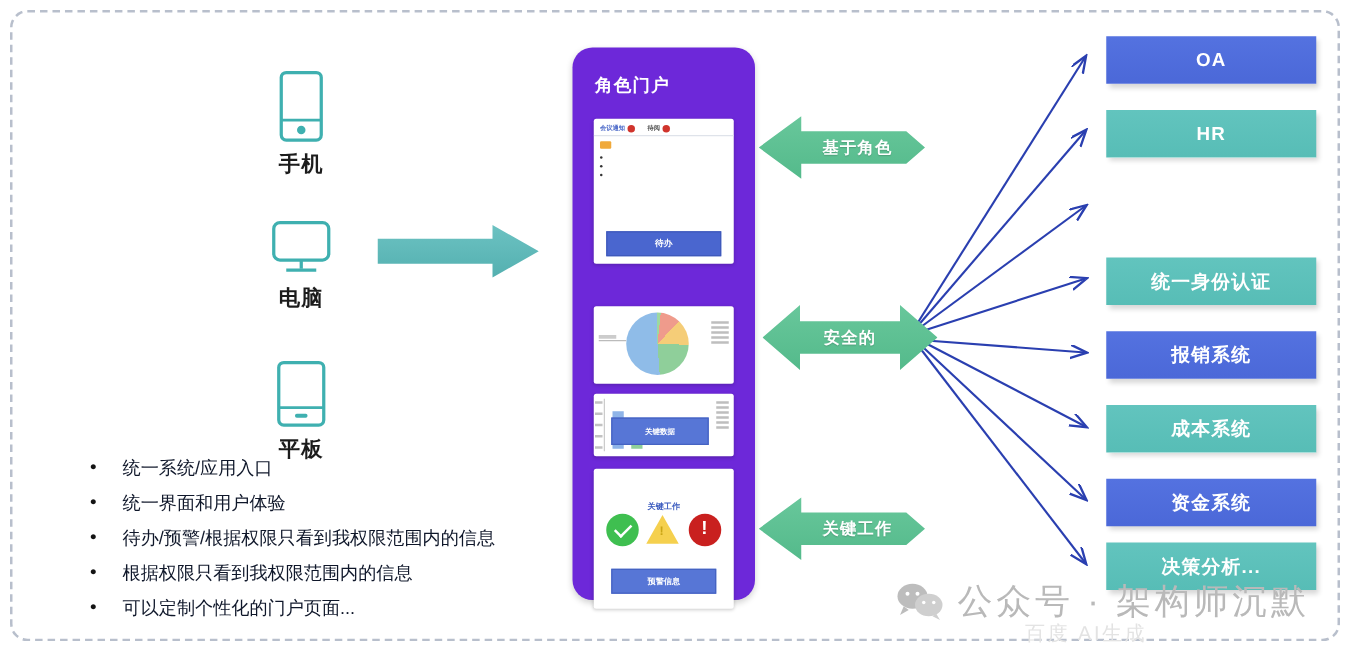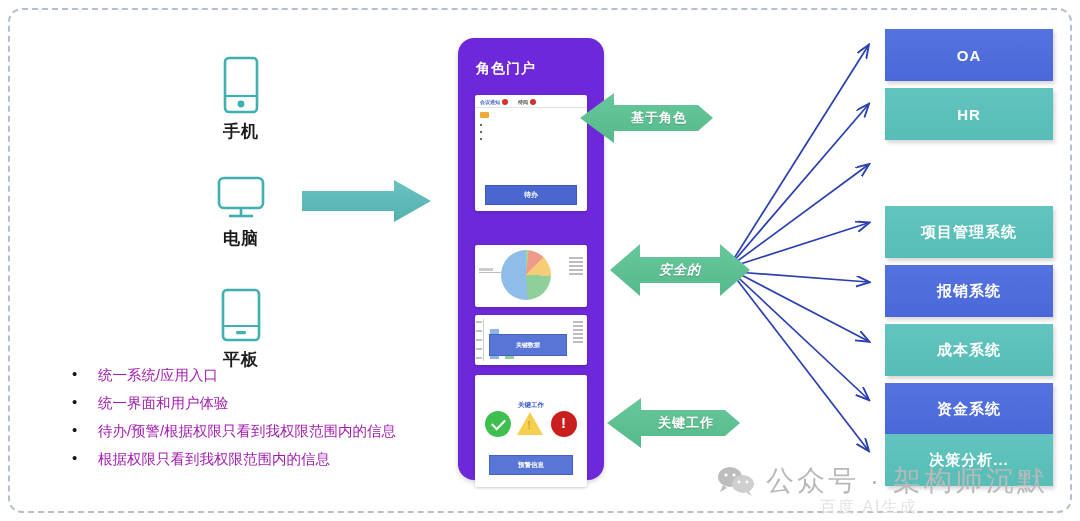--- a/index.html
+++ b/index.html
@@ -41,21 +41,21 @@
     text-align: center; font-size: 15px; font-weight: bold; color: #1c1c1c;
     letter-spacing: 1px;
   }
 
   
   #bullets {
     position: absolute; left: 38px; top: 358px; width: 400px;
   }
   #bullets li {
     list-style: none; position: relative;
-    font-size: 14.5px; color: #a21caf; font-weight: 500;
+    font-size: 14.5px; color: #0f172a; font-weight: 500;
     padding-left: 50px; margin-bottom: 12px; line-height: 1.1;
   }
   #bullets li::before {
     content: "•"; position: absolute; left: 24px; top: -2px;
     font-size: 15px; color: #141414;
   }
 
   
   #portal {
     position: absolute; left: 448px; top: 28px;
@@ -150,31 +150,31 @@
   }
 
   
   .garrow { position: absolute; }
   .garrow .gtxt {
     position:absolute; inset:0; display:flex; align-items:center; justify-content:center;
     color:#ffffff; font-size:13px; font-weight:bold; letter-spacing:1px;
     text-shadow: 0 1px 1px rgba(0,0,0,.18);
     padding-left: 12px;
   }
-  #garrow-role { left: 570px; top: 82px;  width: 146px; height: 52px; }
+  #garrow-role { left: 597px; top: 82px;  width: 146px; height: 52px; }
   #garrow-sec  { left: 600px; top: 232px; width: 140px; height: 56px; }
-  #garrow-sec .gtxt { padding-left: 0; font-style: italic; }
+  #garrow-sec .gtxt { padding-left: 0; }
   #garrow-perm { left: 597px; top: 387px; width: 146px; height: 52px; }
 
   
   #connectors { position:absolute; left:0; top:0; width:1064px; height:505px; }
 
   
   .sysbox {
-    position:absolute; left: 875px; width: 168px; height: 52px;
+    position:absolute; left: 875px; width: 168px; height: 38px;
     display:flex; align-items:center; justify-content:center;
     color:#ffffff; font-size:15px; font-weight:bold; letter-spacing:1px;
     box-shadow: 2px 3px 4px rgba(0,0,0,.16);
   }
   .sysbox.blue  { background: linear-gradient(180deg,#5472e0 0%,#4b68d8 100%); }
   .sysbox.teal  { background: linear-gradient(180deg,#62c4be 0%,#57bdb6 100%); }
 
   
   #watermark {
     position:absolute; left: 716px; top: 462px;
@@ -227,20 +227,21 @@
       </linearGradient>
     </defs>
     <path d="M0 13 L92 13 L92 2 L129 23 L92 44 L92 33 L0 33 Z" fill="url(#tealGrad)"></path>
   </svg>
 
   <ul id="bullets">
     <li>统一系统/应用入口</li>
     <li>统一界面和用户体验</li>
     <li>待办/预警/根据权限只看到我权限范围内的信息</li>
     <li>根据权限只看到我权限范围内的信息</li>
+    <li>可以定制个性化的门户页面...</li>
   </ul>
 
   <div id="portal">
     <div id="portal-title">角色门户</div>
 
     <div class="card" id="card-todo">
       <div class="tabrow">
         <span class="tab">
           <span>会议通知</span>
           <span class="badge"></span>
@@ -365,21 +366,21 @@
 
   <div class="garrow" id="garrow-perm">
     <svg width="146" height="52" viewBox="0 0 146 52">
       <path d="M0 26 L34 1 L34 13 L118 13 L133 26 L118 39 L34 39 L34 51 Z" fill="url(#gGrad)"></path>
     </svg>
     <div class="gtxt">关键工作</div>
   </div>
 
   <div class="sysbox blue" style="top:19px">OA</div>
   <div class="sysbox teal" style="top:78px">HR</div>
-  <div class="sysbox teal" style="top:196px">项目管理系统</div>
+  <div class="sysbox teal" style="top:196px">统一身份认证</div>
   <div class="sysbox blue" style="top:255px">报销系统</div>
   <div class="sysbox teal" style="top:314px">成本系统</div>
   <div class="sysbox blue" style="top:373px">资金系统</div>
   <div class="sysbox teal" style="top:424px">决策分析...</div>
 
 </div>
 
 <div id="watermark">
   <svg width="40" height="32" viewBox="0 0 40 32">
     <ellipse cx="14" cy="12" rx="12" ry="10" fill="#bdbdbd"></ellipse>

